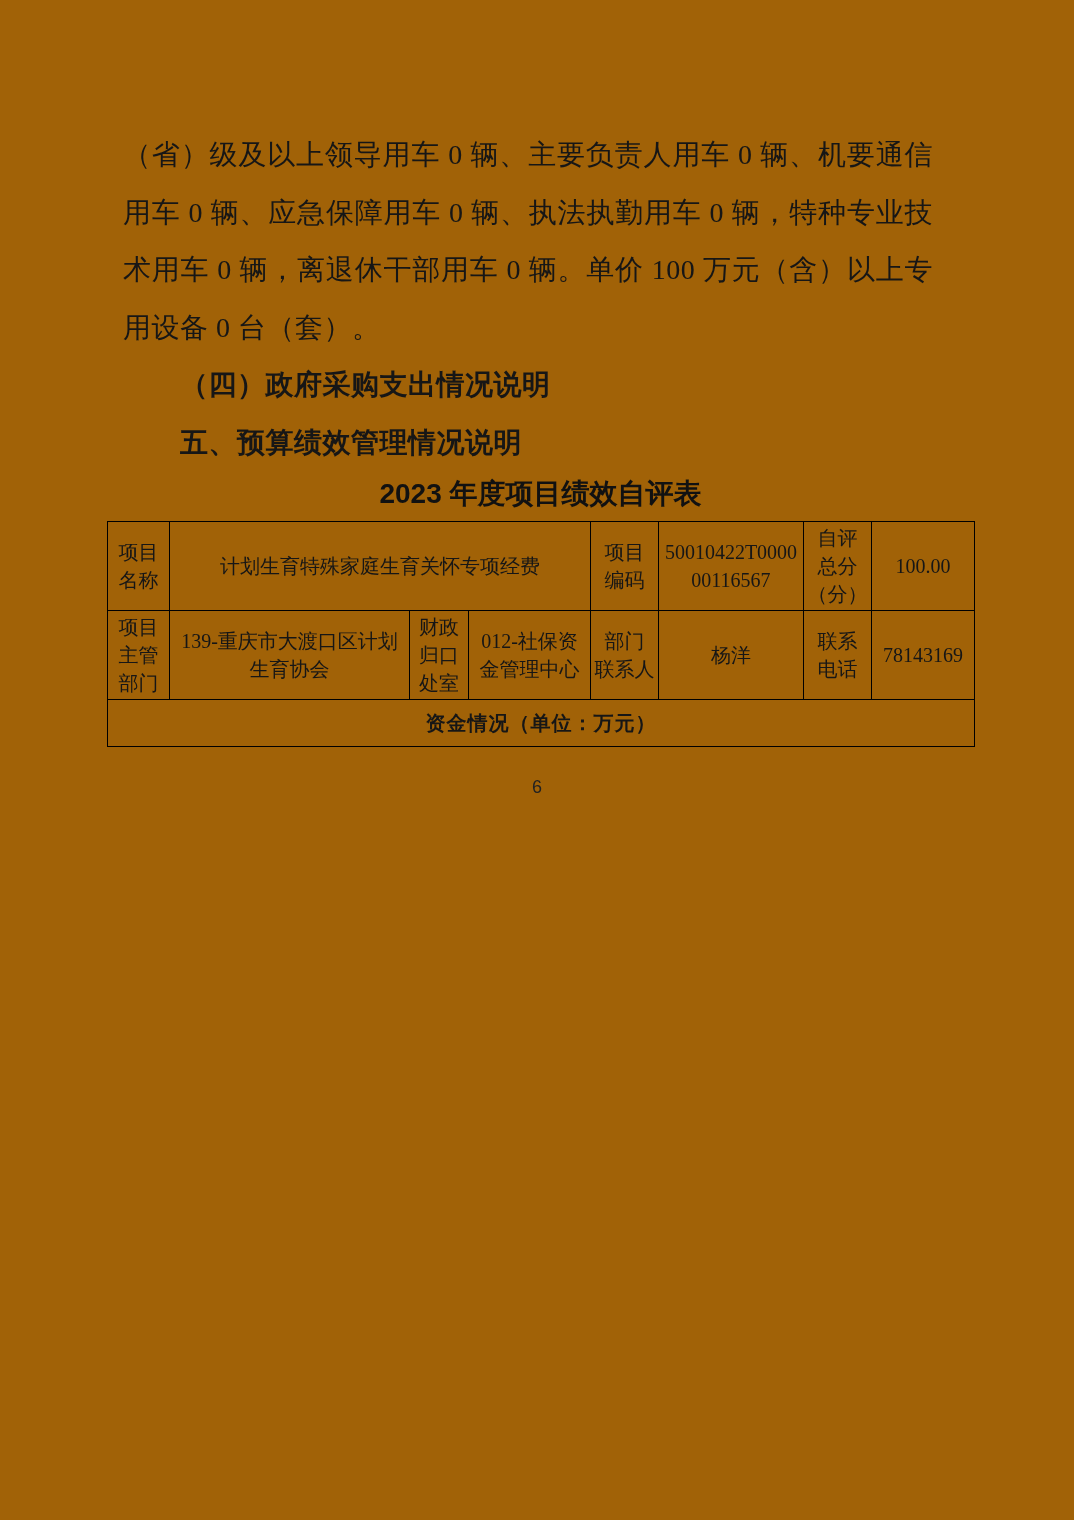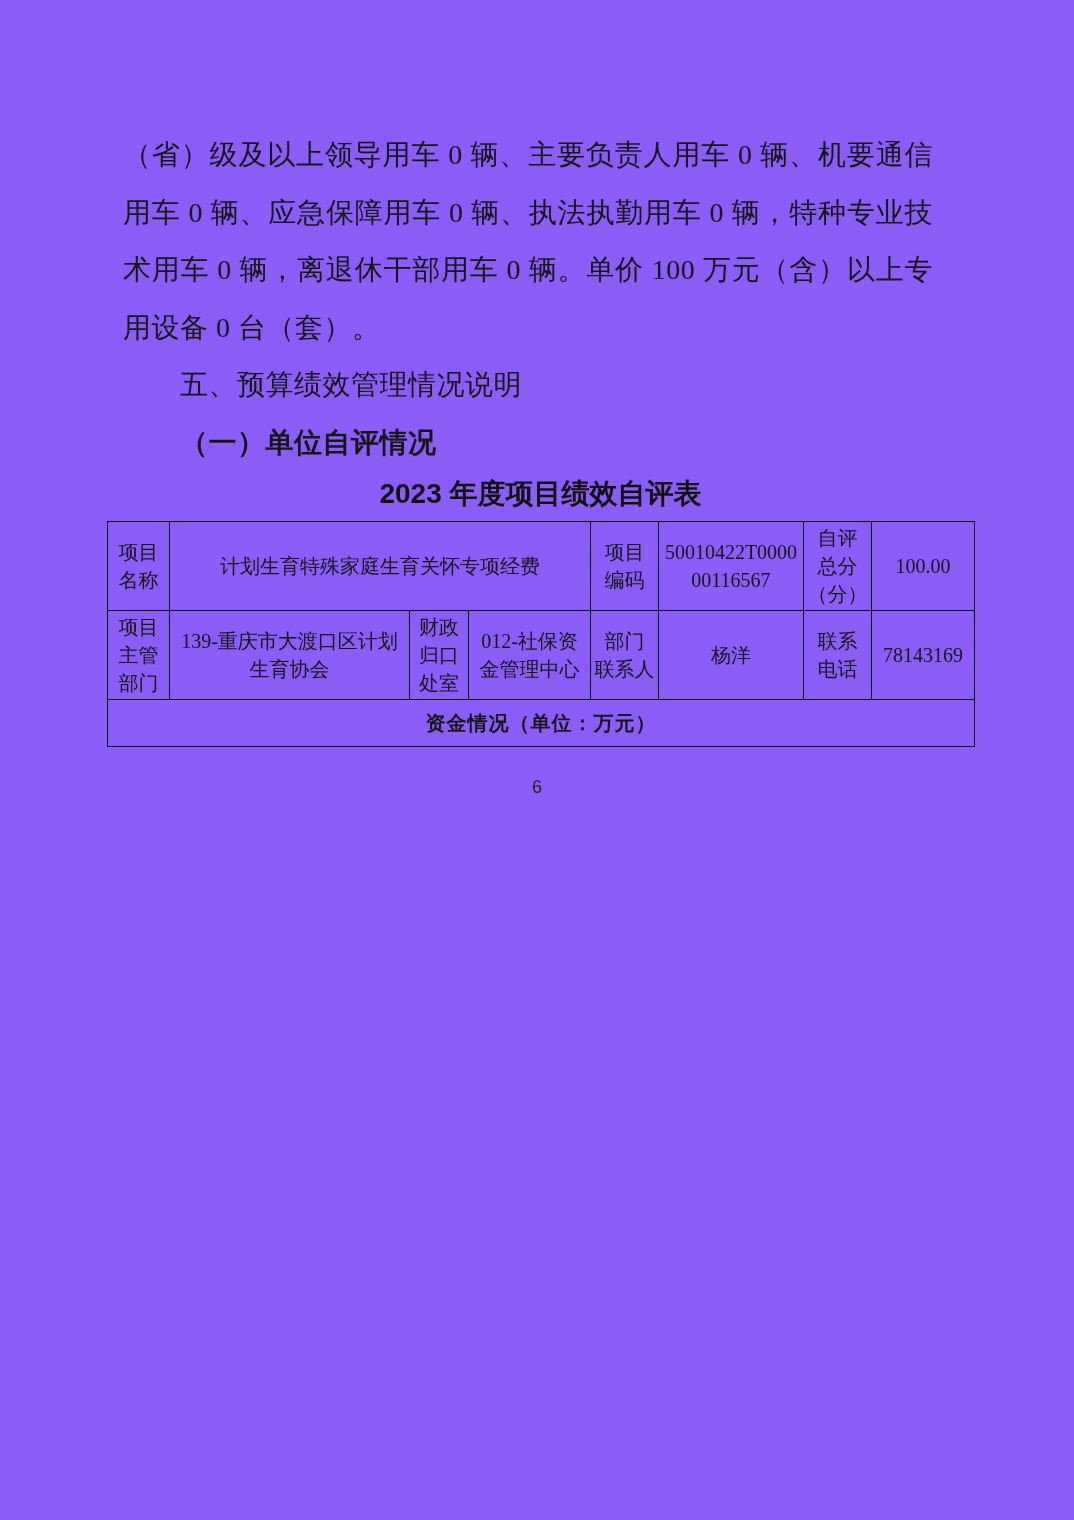--- a/index.html
+++ b/index.html
@@ -4,21 +4,21 @@
 <style>
   html, body {
     margin: 0;
     padding: 0;
     background: #ffffff;
   }
   .page {
     position: relative;
     width: 1074px;
     height: 1520px;
-    background: #8b5cf6;
+    background: #a16207;
     color: #161616;
     font-family: "Liberation Serif", "DejaVu Serif", serif;
     overflow: hidden;
   }
   .text-block {
     padding: 126px 0 0 123px;
     width: 810px;
   }
   .text-block p {
     margin: 0;
@@ -27,21 +27,21 @@
     text-align: justify;
     letter-spacing: 0.5px;
   }
   .indent {
     text-indent: 57px;
   }
   .h-kai {
     font-weight: bold;
   }
   .h-hei {
-    font-weight: normal;
+    font-weight: bold;
     font-family: "Liberation Sans", "DejaVu Sans", sans-serif;
     letter-spacing: 1px;
   }
   .table-title {
     margin: 4px 0 0 107px;
     width: 867px;
     text-align: center;
     font-family: "Liberation Sans", "DejaVu Sans", sans-serif;
     font-weight: bold;
     font-size: 28px;
@@ -83,22 +83,22 @@
     color: #222222;
   }
 </style>
 </head>
 <body>
 
 <div class="page">
 
   <div class="text-block">
     <p>（省）级及以上领导用车 0 辆、主要负责人用车 0 辆、机要通信用车 0 辆、应急保障用车 0 辆、执法执勤用车 0 辆，特种专业技术用车 0 辆，离退休干部用车 0 辆。单价 100 万元（含）以上专用设备 0 台（套）。</p>
+    <p class="h-kai indent">（四）政府采购支出情况说明</p>
     <p class="h-hei indent">五、预算绩效管理情况说明</p>
-    <p class="h-kai indent">（一）单位自评情况</p>
   </div>
 
   <div class="table-title">2023 年度项目绩效自评表</div>
 
   <table class="eval">
     <colgroup>
       <col style="width:62px">
       <col style="width:240px">
       <col style="width:59px">
       <col style="width:122px">

